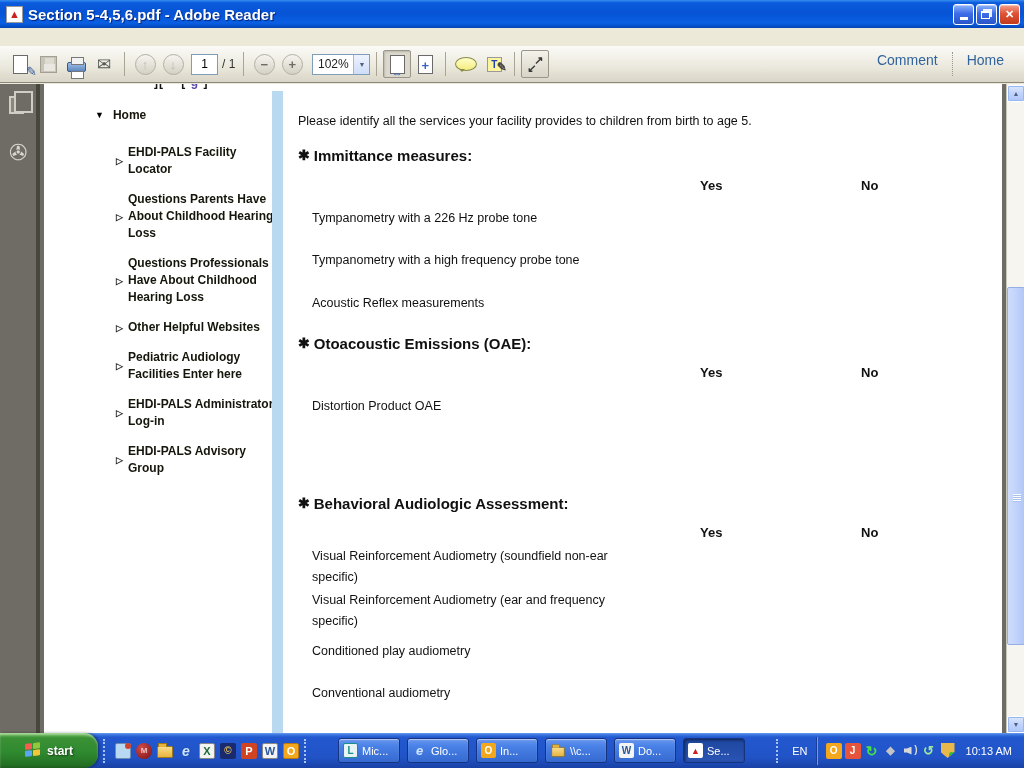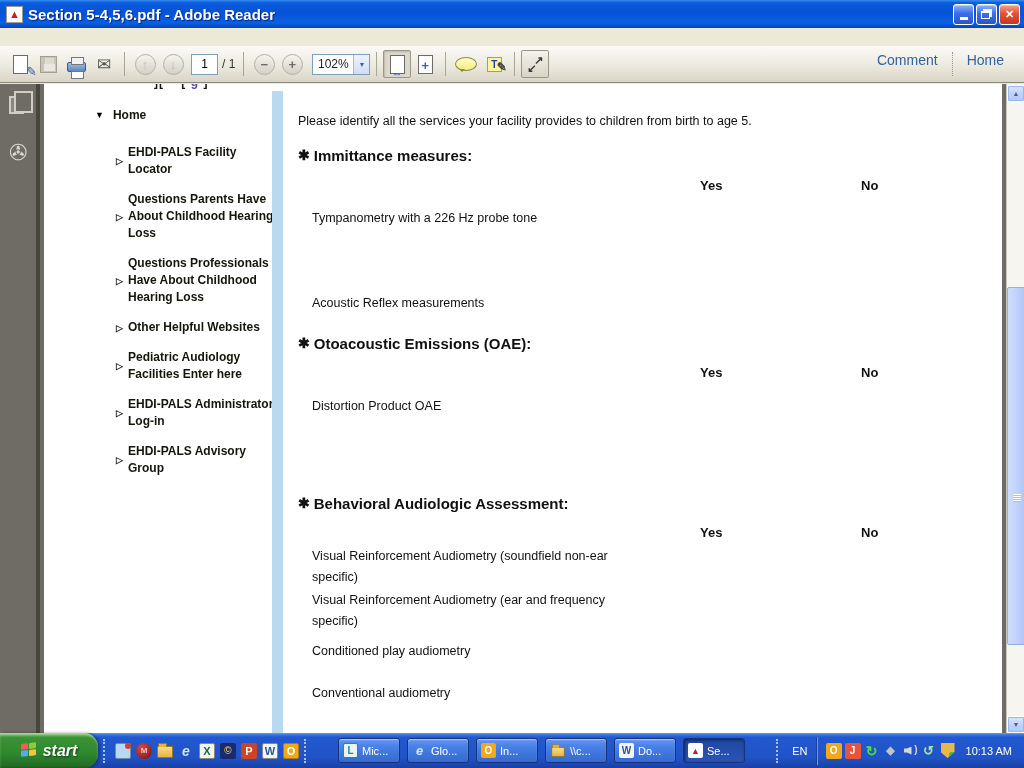--- a/index.html
+++ b/index.html
@@ -125,21 +125,21 @@
     background:linear-gradient(180deg,#6a9cf0 0%,#3b77e0 5%,#2258d0 12%,#2153c6 70%,#1941a5 100%);
     display:flex; align-items:center; }
   .start-btn { width:98px; height:35px; border-radius:0 14px 14px 0;
     background:linear-gradient(180deg,#7ec765 0%,#3b9136 14%,#2f8a2f 55%,#236f23 92%,#1d5c1d 100%);
     box-shadow:inset 0 2px 2px rgba(255,255,255,.35), 2px 0 3px rgba(0,0,0,.35);
     display:flex; align-items:center; justify-content:center; gap:6px; cursor:default; }
   .flag { width:16px; height:15px; display:grid; grid-template-columns:7px 7px; grid-template-rows:6px 6px;
     gap:1px; transform:skewY(-6deg); }
   .flag i { border-radius:1px; }
   .flag .r{background:#f65c51;} .flag .g{background:#91c83c;} .flag .b{background:#59a7f2;} .flag .y{background:#f6c53c;}
-  .start-text { color:#fff; font-size:16px; font-weight:bold; font-style:italic; text-shadow:1px 1px 2px #143a14; }
+  .start-text { color:#fff; font-size:12px; font-weight:bold; text-shadow:1px 1px 2px #143a14; }
   .grip { width:3px; height:24px; border-left:2px dotted #a8c4f4; margin:0 5px; }
   .ql { display:flex; align-items:center; gap:5px; margin-left:4px; }
   .qlic { width:16px; height:16px; display:flex; align-items:center; justify-content:center;
     font-size:11px; font-weight:bold; border-radius:2px; cursor:default; }
   .qlic.deskt { background:#b9d8f2; border:1px solid #6c8cb0; position:relative; }
   .qlic.deskt::after { content:""; position:absolute; right:-1px; top:-1px; width:6px; height:6px; border-radius:50%; background:#d2422a; }
   .qlic.moz { background:radial-gradient(circle at 35% 30%,#d04b4b,#7d0f0f); border-radius:50%; color:#f0c0c0; font-size:8px; }
   .folder-ic { position:relative; width:16px; height:12px; background:linear-gradient(180deg,#f8dc8c,#e8b33c);
     border:1px solid #9a7a1c; border-radius:1px; margin-top:3px; }
   .folder-ic::before { content:""; position:absolute; top:-4px; left:0; width:7px; height:3px;
@@ -338,20 +338,21 @@
 
         <div class="sec-title" style="top:63px">
           <span class="req">✱</span>
           <span>Immittance measures:</span>
         </div>
         <div class="yn-row" style="top:94px">
           <span class="yes">Yes</span>
           <span class="no">No</span>
         </div>
         <div class="f-item" style="top:124px">Tympanometry with a 226 Hz probe tone</div>
+        <div class="f-item" style="top:166px">Tympanometry with a high frequency probe tone</div>
         <div class="f-item" style="top:209px">Acoustic Reflex measurements</div>
 
         <div class="sec-title" style="top:251px">
           <span class="req">✱</span>
           <span>Otoacoustic Emissions (OAE):</span>
         </div>
         <div class="yn-row" style="top:281px">
           <span class="yes">Yes</span>
           <span class="no">No</span>
         </div>

